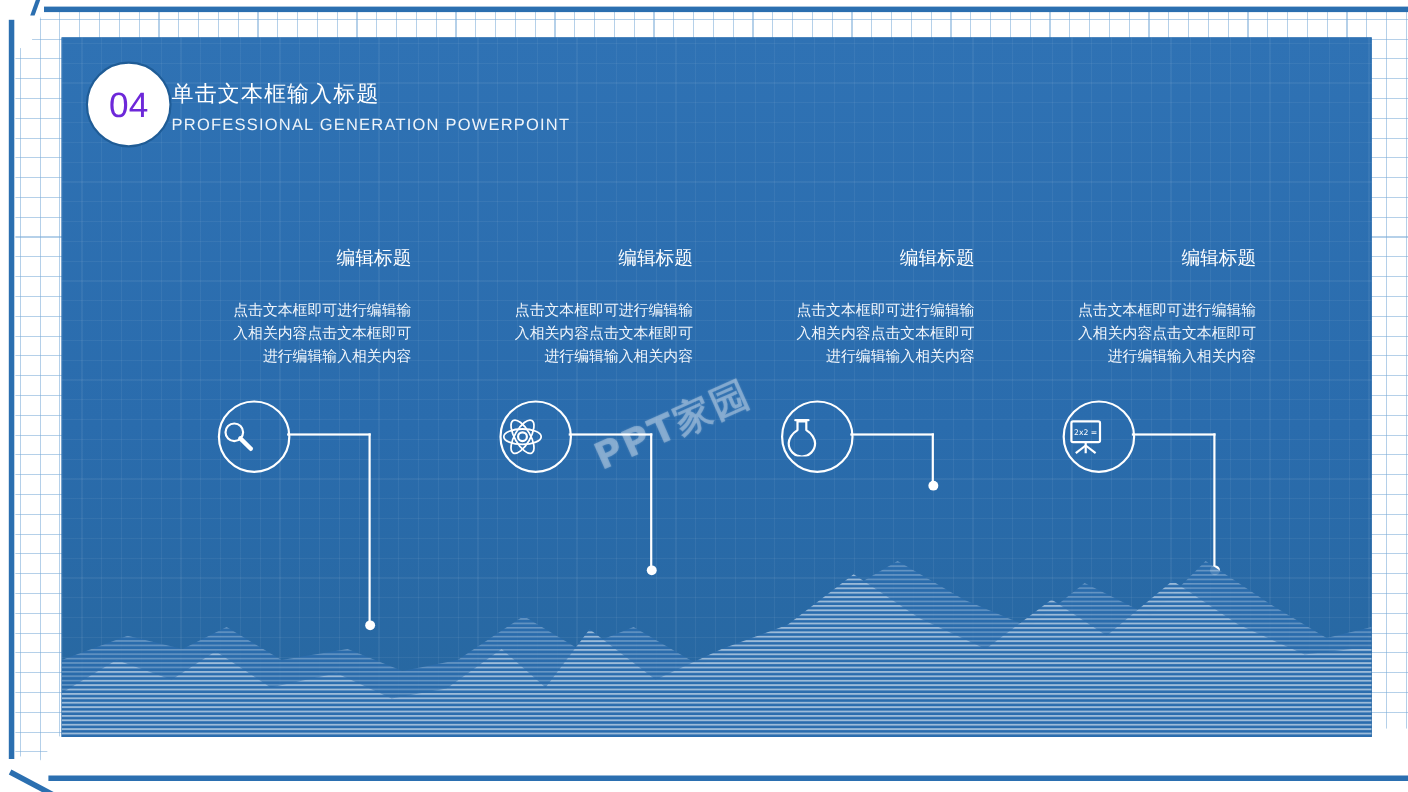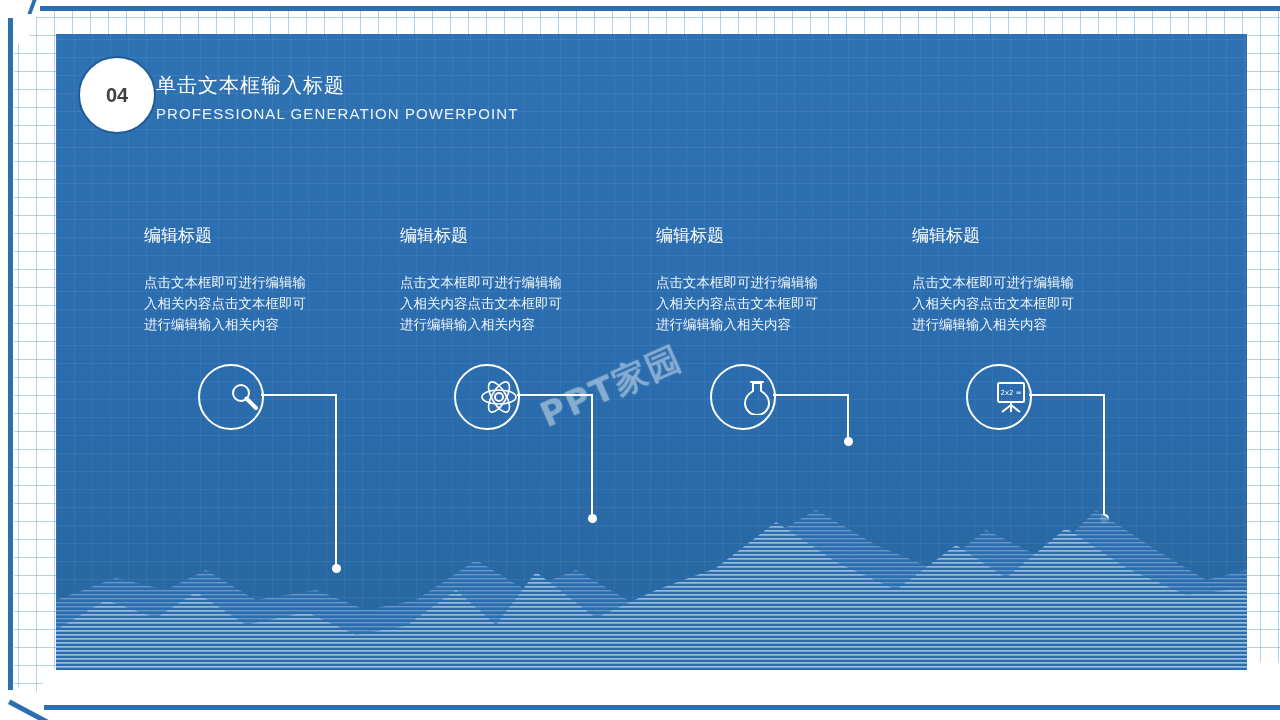--- a/index.html
+++ b/index.html
@@ -52,53 +52,53 @@
 
   
   #badge{
     position:absolute;left:22px;top:22px;
     width:74px;height:74px;border-radius:50%;
     background:#ffffff;border:2px solid #1f5c96;
     display:flex;align-items:center;justify-content:center;
     z-index:5;
   }
   #badge span{
-    font-size:20px;font-weight:bold;color:#404040;letter-spacing:0px;
+    font-size:32px;font-weight:normal;color:#6d28d9;letter-spacing:0px;
   }
   #head-text{
     position:absolute;left:100px;top:24px;color:#ffffff;margin-top:13px;
   }
   #head-title{
     font-size:20px;line-height:28px;letter-spacing:1px;
     font-family:"DejaVu Sans","Liberation Sans",sans-serif;
   }
   #head-sub{
     font-size:15px;line-height:22px;letter-spacing:1.1px;margin-top:4px;
     color:#eef4fa;
   }
 
   
   .col{
-    position:absolute;top:188px;width:230px;text-align:left;color:#ffffff;
+    position:absolute;top:188px;width:230px;text-align:right;color:#ffffff;
   }
   .col .c-title{
     font-size:17px;line-height:26px;margin-bottom:6px;
     font-family:"DejaVu Sans","Liberation Sans",sans-serif;
   }
   .col .c-body{
     font-size:13.5px;line-height:21px;color:#f0f5fb;
     font-family:"DejaVu Sans","Liberation Sans",sans-serif;
     white-space:pre-line;
     margin-top:24px;
   }
 
   
   .icon-wrap{
     position:absolute;width:62px;height:62px;border-radius:50%;
-    border:2px solid #ffffff;display:flex;align-items:center;justify-content:flex-end;
+    border:2px solid #ffffff;display:flex;align-items:center;justify-content:flex-start;
   }
   .icon-wrap svg{display:block;}
 
   
   .conn{position:absolute;background:#ffffff;}
   .dot{
     position:absolute;width:9px;height:9px;border-radius:50%;
     background:#ffffff;
   }
 

